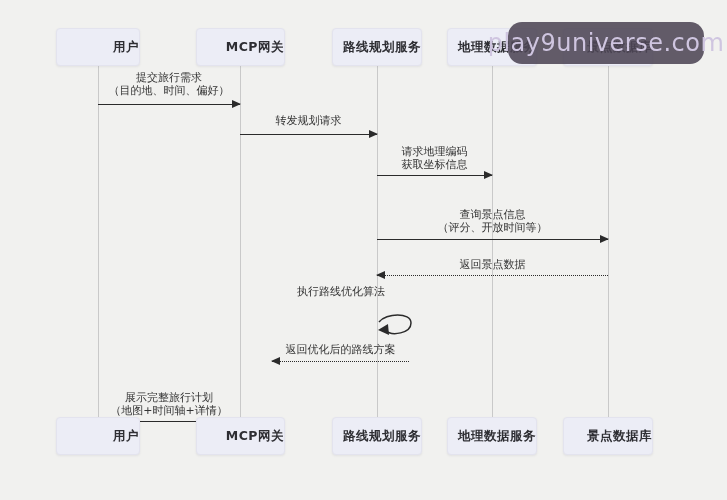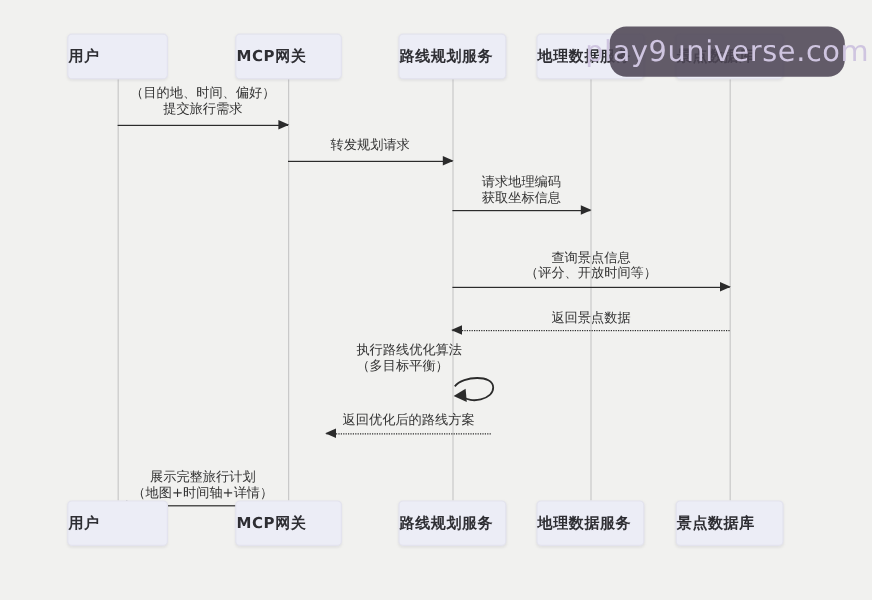--- a/index.html
+++ b/index.html
@@ -12,21 +12,21 @@
     font-family:"DejaVu Sans","Liberation Sans",sans-serif;
     color:#333;
   }
   .actor-box {
     position:absolute;
     height:38px;
     background:#ecedf6;
     border:1px solid #e3e3ee;
     border-radius:4px;
     box-shadow:0 1px 2px rgba(120,120,140,0.12);
-    display:flex; align-items:center; justify-content:flex-start;
+    display:flex; align-items:center; justify-content:flex-end;
     font-size:12.5px; font-weight:600; color:#2e2e33;
     letter-spacing:0.5px;
     z-index:2;
   }
   .lifeline {
     position:absolute;
     top:66px; height:351px; width:1px;
     background:#c9c9c9;
     z-index:0;
   }
@@ -110,22 +110,22 @@
     </div>
   <div class="actor-box" style="left:447px; top:417px; width:90px;">
       <span>地理数据服务</span>
     </div>
   <div class="actor-box" style="left:563px; top:417px; width:90px;">
       <span>景点数据库</span>
     </div>
 
   <div class="message" style="left:98px; top:72px; width:142px; height:33px;">
     <div class="msg-labels">
+      <div>提交旅行需求</div>
       <div>（目的地、时间、偏好）</div>
-      <div>提交旅行需求</div>
     </div>
     <div class="msg-line solid">
         <span class="arrowhead right"></span>
       </div>
   </div>
 
   <div class="message" style="left:240px; top:115px; width:137px; height:20px;">
     <div class="msg-labels">
       <div>转发规划请求</div>
     </div>
@@ -160,21 +160,20 @@
       <div>返回景点数据</div>
     </div>
     <div class="msg-line dotted">
         <span class="arrowhead left"></span>
       </div>
   </div>
 
   <div class="self-message" style="left:377px; top:286px;">
     <div class="self-labels">
       <div>执行路线优化算法</div>
-      <div>（多目标平衡）</div>
     </div>
     <svg class="self-loop" width="42" height="27" viewBox="0 0 42 27">
       <path d="M1,10 C8,1 33,0 33,11 C33,21 14,25 7,18" fill="none" stroke="#2b2b2b" stroke-width="1.5"></path>
       <polygon points="10,12 11,23 0,18" fill="#2b2b2b"></polygon>
     </svg>
   </div>
 
   <div class="message" style="left:240px; top:344px; width:137px; height:18px;margin-left:32px;">
     <div class="msg-labels">
       <div>返回优化后的路线方案</div>

